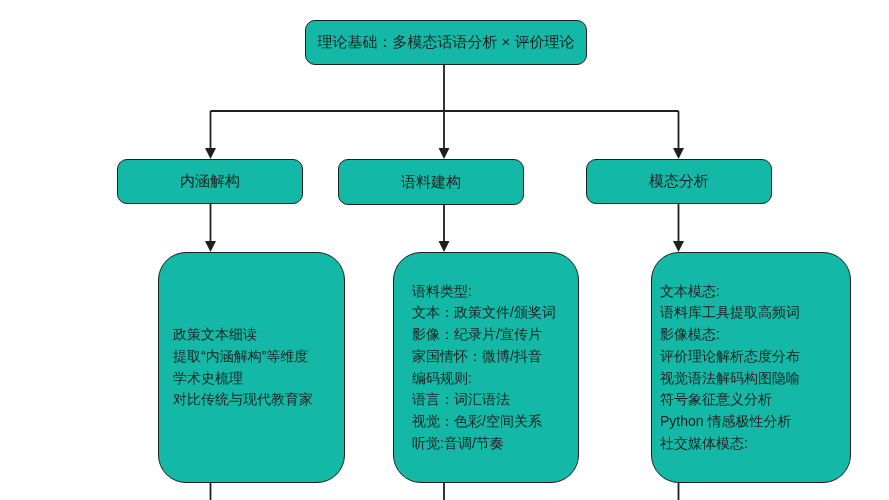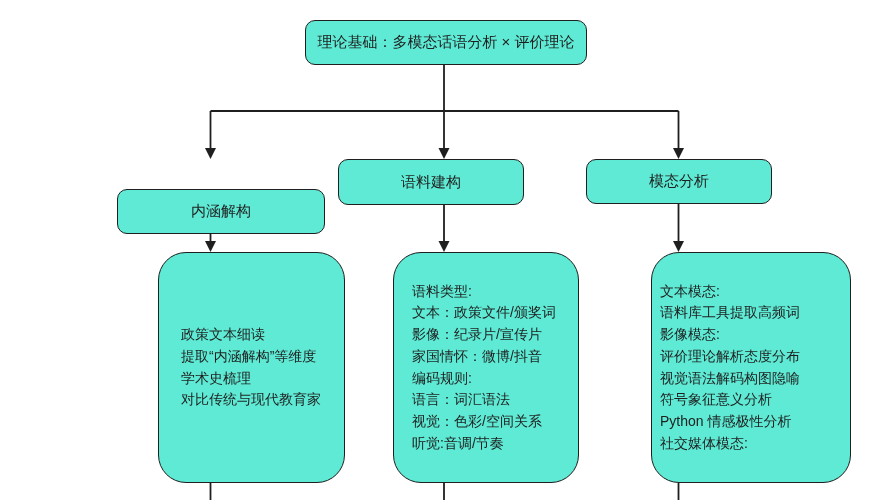--- a/index.html
+++ b/index.html
@@ -19,50 +19,50 @@
   .connector-layer {
     position: absolute;
     left: 0;
     top: 0;
     width: 889px;
     height: 500px;
   }
   .node {
     position: absolute;
     box-sizing: border-box;
-    background: #5eead4;
+    background: #14b8a6;
     border: 1.8px solid #1f1f1f;
   }
   .node.label-node {
     display: flex;
     align-items: center;
     justify-content: center;
     text-align: center;
     font-size: 15px;
     border-radius: 10px;
   }
   .node.top-node {
     left: 305px; top: 20px;
     width: 282px; height: 45px;
   }
-  .node.mid-a { left: 117px; top: 159px; width: 208px; height: 45px; margin-top: 30px; }
+  .node.mid-a { left: 117px; top: 159px; width: 186px; height: 45px; }
   .node.mid-b { left: 338px; top: 159px; width: 186px; height: 46px; align-items: center; }
   .node.mid-c { left: 586px; top: 159px; width: 186px; height: 45px; }
   .node.big {
     top: 252px;
     height: 231px;
     border-radius: 28px;
     display: flex;
     flex-direction: column;
     justify-content: center;
     font-size: 14px;
     line-height: 21.7px;
     margin-left: 41px;
   }
-  .node.big-1 { left: 117px; width: 187px; padding-left: 22px; }
+  .node.big-1 { left: 117px; width: 187px; padding-left: 14px; }
   .node.big-2 { left: 352px; width: 186px; padding-left: 18px; }
   .node.big-3 { left: 610px; width: 200px; padding-left: 8px; }
   .detail-line {
     white-space: nowrap;
   }
 </style>
 </head>
 <body>
 
 <div class="canvas">

